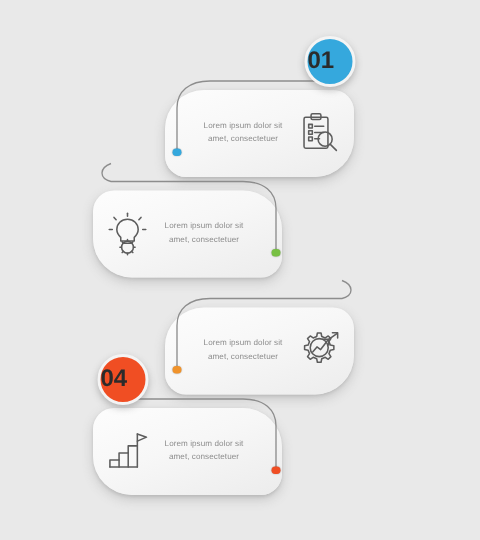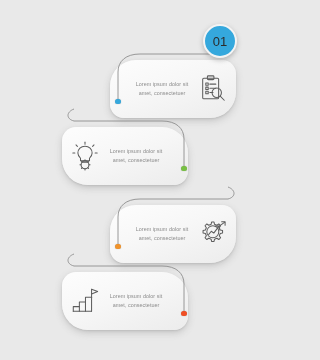--- a/index.html
+++ b/index.html
@@ -67,25 +67,24 @@
   .card-icon svg { display: block; }
 
   
   .badge {
     position: absolute;
     width: 34px;
     height: 34px;
     border-radius: 50%;
     display: flex;
     align-items: center;
-    justify-content: center;
     box-sizing: border-box;
     border: 2.5px solid #f4f4f4;
-    font-size: 13px;
-    font-weight: 400;
+    font-size: 16px;
+    font-weight: 700;
     color: #2b2b2b;
     box-shadow: 0 2px 5px rgba(110,110,110,0.45);
     z-index: 5;
   }
 
   
   .connector {
     position: absolute;
     pointer-events: none;
     overflow: visible;
@@ -214,14 +213,17 @@
       </div>
       <div class="card-text">Lorem ipsum dolor sit amet, consectetuer</div>
     </div>
   </div>
 
   <svg class="connector" style="left:62px; top:250px; width:130px; height:82px;" viewBox="0 0 130 82">
     <path d="M 12 4 C 4 7 4 14 12 16 L 100 16 C 114 16 122 23 122 34 L 122 63"></path>
   </svg>
   <div class="dot" style="left:181.4px; top:310.5px; background:#f04e23;"></div>
 
+  <div class="badge" style="left:65px; top:236px; background:#f04e23;">
+    <span>04</span>
+  </div>
 
 </div>
 
 </body></html>

